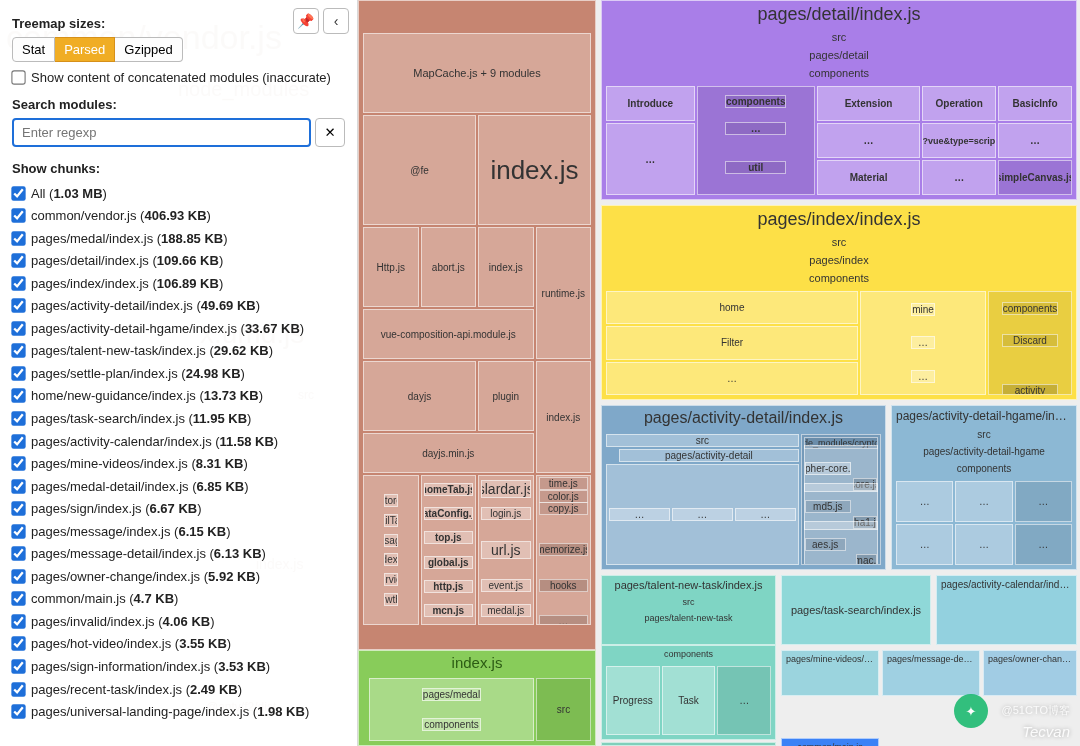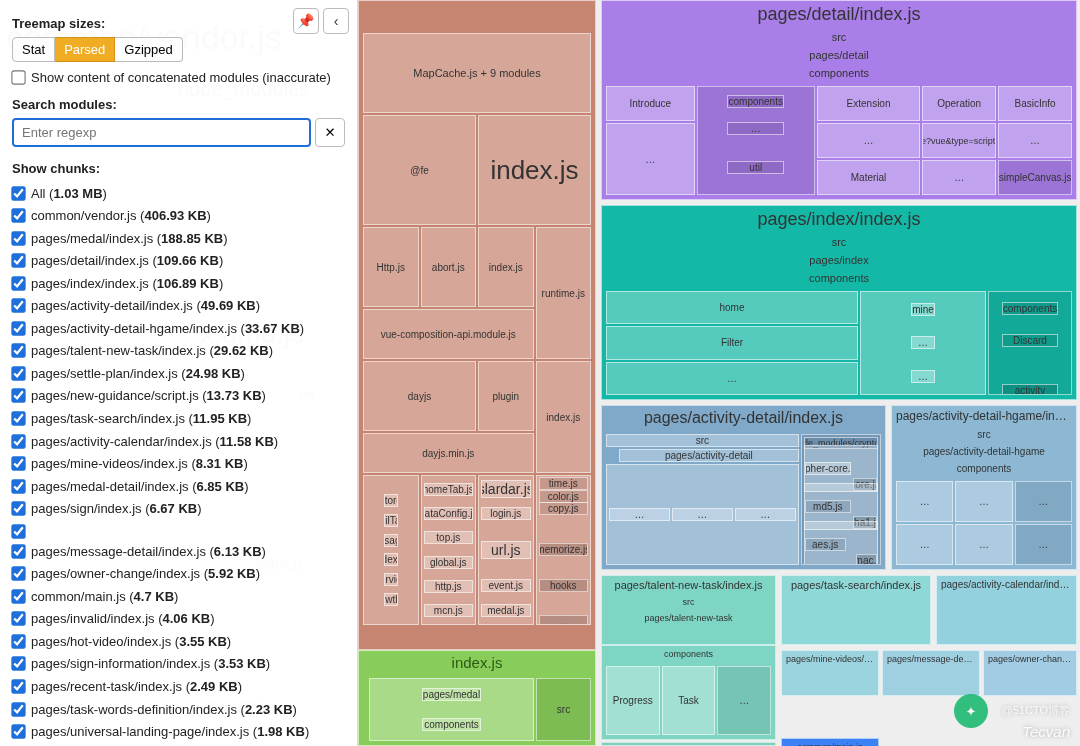--- a/index.html
+++ b/index.html
@@ -159,21 +159,21 @@
         <label class="chunk-row">
           <input type="checkbox" checked="" style="">
           <span class="chunk-label"><span class="lp">pages/talent-new-task/index.js (</span><span class="size">29.62 KB</span><span class="lp">)</span></span>
         </label>
         <label class="chunk-row">
           <input type="checkbox" checked="" style="">
           <span class="chunk-label"><span class="lp">pages/settle-plan/index.js (</span><span class="size">24.98 KB</span><span class="lp">)</span></span>
         </label>
         <label class="chunk-row">
           <input type="checkbox" checked="" style="">
-          <span class="chunk-label"><span class="lp">pages/new-guidance/script.js (</span><span class="size">13.73 KB</span><span class="lp">)</span></span>
+          <span class="chunk-label"><span class="lp">home/new-guidance/index.js (</span><span class="size">13.73 KB</span><span class="lp">)</span></span>
         </label>
         <label class="chunk-row">
           <input type="checkbox" checked="" style="">
           <span class="chunk-label"><span class="lp">pages/task-search/index.js (</span><span class="size">11.95 KB</span><span class="lp">)</span></span>
         </label>
         <label class="chunk-row">
           <input type="checkbox" checked="" style="">
           <span class="chunk-label"><span class="lp">pages/activity-calendar/index.js (</span><span class="size">11.58 KB</span><span class="lp">)</span></span>
         </label>
         <label class="chunk-row">
@@ -183,20 +183,21 @@
         <label class="chunk-row">
           <input type="checkbox" checked="" style="">
           <span class="chunk-label"><span class="lp">pages/medal-detail/index.js (</span><span class="size">6.85 KB</span><span class="lp">)</span></span>
         </label>
         <label class="chunk-row">
           <input type="checkbox" checked="" style="">
           <span class="chunk-label"><span class="lp">pages/sign/index.js (</span><span class="size">6.67 KB</span><span class="lp">)</span></span>
         </label>
         <label class="chunk-row">
           <input type="checkbox" checked="" style="">
+          <span class="chunk-label"><span class="lp">pages/message/index.js (</span><span class="size">6.15 KB</span><span class="lp">)</span></span>
         </label>
         <label class="chunk-row">
           <input type="checkbox" checked="" style="">
           <span class="chunk-label"><span class="lp">pages/message-detail/index.js (</span><span class="size">6.13 KB</span><span class="lp">)</span></span>
         </label>
         <label class="chunk-row">
           <input type="checkbox" checked="" style="">
           <span class="chunk-label"><span class="lp">pages/owner-change/index.js (</span><span class="size">5.92 KB</span><span class="lp">)</span></span>
         </label>
         <label class="chunk-row">
@@ -211,24 +212,20 @@
           <input type="checkbox" checked="" style="">
           <span class="chunk-label"><span class="lp">pages/hot-video/index.js (</span><span class="size">3.55 KB</span><span class="lp">)</span></span>
         </label>
         <label class="chunk-row">
           <input type="checkbox" checked="" style="">
           <span class="chunk-label"><span class="lp">pages/sign-information/index.js (</span><span class="size">3.53 KB</span><span class="lp">)</span></span>
         </label>
         <label class="chunk-row">
           <input type="checkbox" checked="" style="">
           <span class="chunk-label"><span class="lp">pages/recent-task/index.js (</span><span class="size">2.49 KB</span><span class="lp">)</span></span>
-        </label>
-        <label class="chunk-row">
-          <input type="checkbox" checked="" style="">
-          <span class="chunk-label"><span class="lp">pages/task-words-definition/index.js (</span><span class="size">2.23 KB</span><span class="lp">)</span></span>
         </label>
         <label class="chunk-row">
           <input type="checkbox" checked="" style="">
           <span class="chunk-label"><span class="lp">pages/universal-landing-page/index.js (</span><span class="size">1.98 KB</span><span class="lp">)</span></span>
         </label>
         <label class="chunk-row"></label>
       </div>
   </div>
 
   <div class="treemap">
@@ -253,21 +250,21 @@
           <div class="cell" style="grid-column:1/4;">dayjs.min.js</div>
 
           <div class="cell" style="grid-column:1/2;grid-row:7/8;display:grid;grid-template-rows:repeat(6,1fr);gap:11px;padding:20px;text-align:right;">
             <div class="cell">store</div>
             <div class="cell">detailTab.js</div>
             <div class="cell">message.js</div>
             <div class="cell">index.js</div>
             <div class="cell">service</div>
             <div class="cell">growth.js</div>
           </div>
-          <div class="cell" style="grid-column:2/3;grid-row:7/8;display:grid;grid-template-rows:repeat(6,1fr);gap:2px;padding:2px;">
+          <div class="cell" style="grid-column:2/3;grid-row:7/8;display:grid;grid-template-rows:repeat(6,1fr);gap:2px;padding:2px;font-weight:bold;">
             <div class="cell">homeTab.js</div>
             <div class="cell">dataConfig.js</div>
             <div class="cell">top.js</div>
             <div class="cell">global.js</div>
             <div class="cell">http.js</div>
             <div class="cell">mcn.js</div>
           </div>
           <div class="cell" style="grid-column:3/4;grid-row:7/8;display:grid;grid-template-rows:1fr 1fr 2fr 1fr 1fr;gap:2px;padding:2px;">
             <div class="cell mid">slardar.js</div>
             <div class="cell">login.js</div>
@@ -299,42 +296,42 @@
         </div>
       </div>
     </div>
 
     <div class="block" style="left:243px;top:0;width:476px;height:200px;background:#a97ee8;">
       <div class="title" style="font-size:18px;">pages/detail/index.js</div>
       <div class="title" style="font-size:11px;">src</div>
       <div class="title" style="font-size:11px;">pages/detail</div>
       <div class="title" style="font-size:11px;">components</div>
       <div class="body">
-        <div class="nested" style="grid-template-columns:1.2fr 1.6fr 1.4fr 1fr 1fr;grid-template-rows:1fr 1fr 1fr;">
+        <div class="nested" style="grid-template-columns:1.2fr 1.6fr 1.4fr 1fr 1fr;grid-template-rows:1fr 1fr 1fr;font-weight:bold;">
           <div class="cell">Introduce</div>
           <div class="cell">Extension</div>
           <div class="cell">Operation</div>
           <div class="cell">BasicInfo</div>
           <div class="cell shade" style="grid-row:1/4;display:grid;grid-template-rows:1fr 1fr 2fr;gap:2px;padding:2px;">
             <div class="cell shade">components</div>
             <div class="cell shade">…</div>
             <div class="cell shade">util</div>
           </div>
           <div class="cell" style="grid-column:1/2;grid-row:2/4;">…</div>
           <div class="cell">…</div>
           <div class="cell" style="font-size:9px;">Poster-vue?vue&amp;type=script&amp;lang=js&amp;</div>
           <div class="cell">…</div>
           <div class="cell">Material</div>
           <div class="cell">…</div>
           <div class="cell shade">simpleCanvas.js</div>
         </div>
       </div>
     </div>
 
-    <div class="block" style="left:243px;top:205px;width:476px;height:195px;background:#14b8a6;">
+    <div class="block" style="left:243px;top:205px;width:476px;height:195px;background:#fde047;">
       <div class="title" style="font-size:18px;">pages/index/index.js</div>
       <div class="title" style="font-size:11px;">src</div>
       <div class="title" style="font-size:11px;">pages/index</div>
       <div class="title" style="font-size:11px;">components</div>
       <div class="body">
         <div class="nested" style="grid-template-columns:3fr 1.5fr 1fr;grid-template-rows:1fr 1fr 1fr;">
           <div class="cell" style="grid-row:1/2;">home</div>
           <div class="cell" style="grid-row:1/4;display:grid;grid-template-rows:1fr 1fr 1fr;gap:2px;padding:2px;">
             <div class="cell">mine</div>
             <div class="cell">…</div>
@@ -397,21 +394,21 @@
       </div>
         </div>
     </div>
 
     <div class="block" style="left:243px;top:575px;width:175px;height:70px;background:#7fd5c4;">
       <div class="title" style="font-size:11px;">pages/talent-new-task/index.js</div>
       <div class="title" style="font-size:9px;">src</div>
       <div class="title" style="font-size:9px;">pages/talent-new-task</div>
     </div>
     <div class="block" style="left:423px;top:575px;width:150px;height:70px;background:#8fd8d8;">
-      <div class="title" style="font-size:11px;">pages/task-search/index.js</div>
+      <div class="title" style="font-size:11px;margin-top:25px;">pages/task-search/index.js</div>
     </div>
     <div class="block" style="left:578px;top:575px;width:141px;height:70px;background:#93d1df;">
       <div class="title" style="font-size:10px;">pages/activity-calendar/index.js</div>
     </div>
 
     <div class="block" style="left:243px;top:645px;width:175px;height:95px;background:#7fd5c4;">
       <div class="title" style="font-size:9px;">components</div>
       <div class="body">
           <div class="nested" style="grid-template-columns:1fr 1fr 1fr;">
         <div class="cell">Progress</div>

